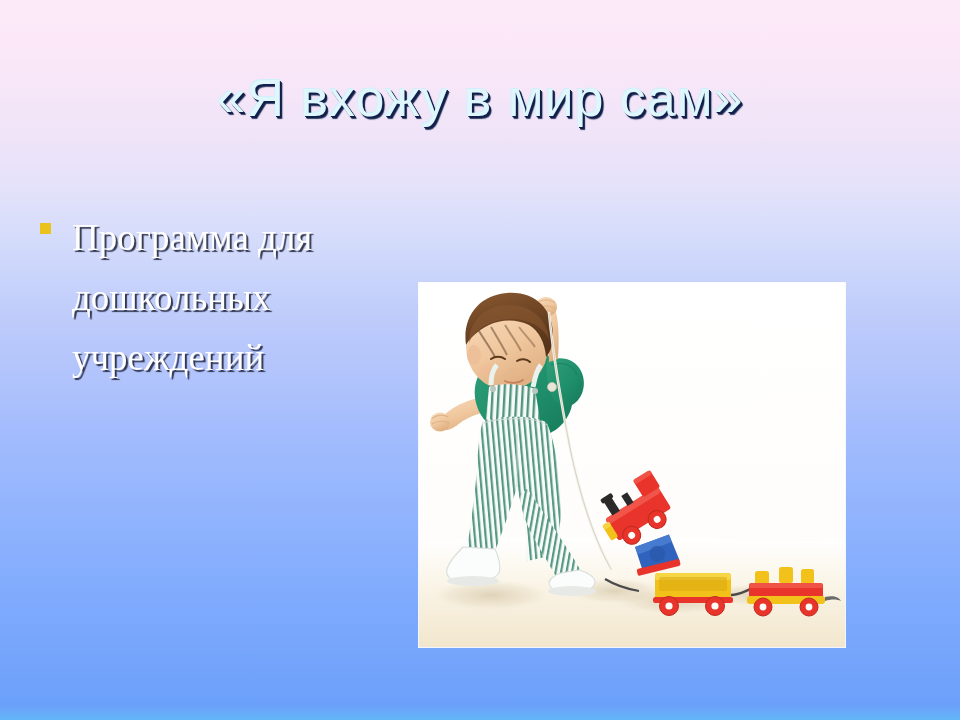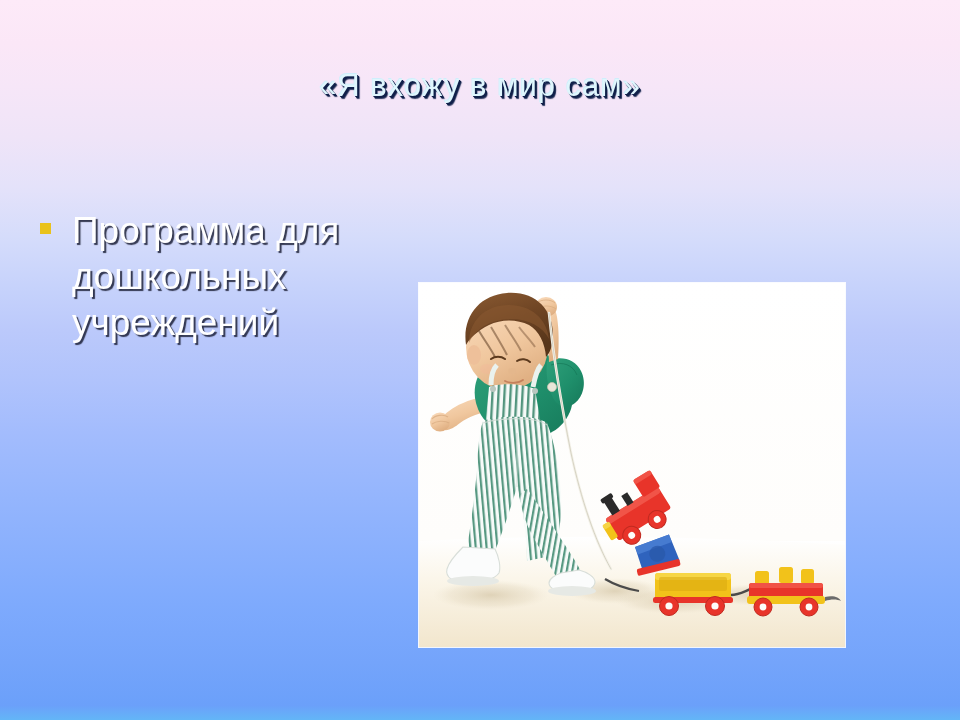--- a/index.html
+++ b/index.html
@@ -41,21 +41,21 @@
   #title-block {
     position: absolute;
     left: 0;
     top: 68px;
     width: 960px;
     text-align: center;
   }
   #slide-title {
     display: inline-block;
     font-family: "Liberation Sans", sans-serif;
-    font-size: 31px;
+    font-size: 52px;
     font-weight: 400;
     letter-spacing: 1px;
     color: #dff6fd;
     -webkit-text-stroke: 0px;
     text-shadow:
        1px 1px 0 #10204a,
        2px 2px 0 #10204a,
        2.5px 2.5px 1px rgba(16,32,74,0.85),
       -0.6px -0.6px 0 #cfeffc;
     white-space: nowrap;
@@ -75,23 +75,23 @@
   .bullet-marker {
     flex: 0 0 auto;
     width: 11px;
     height: 11px;
     margin-top: 15px;
     margin-right: 21px;
     background: #e9c21c;
   }
   .bullet-text {
     flex: 1 1 auto;
-    font-family: Liberation Sans, sans-serif;
+    font-family: Liberation Serif, serif;
     font-size: 37px;
-    line-height: 46px;
+    line-height: 60px;
     color: #ffffff;
     text-shadow: 2px 2px 1px rgba(25,28,50,0.85);
   }
 
   
   #photo-frame {
     position: absolute;
     left: 419px;
     top: 283px;
     width: 426px;

